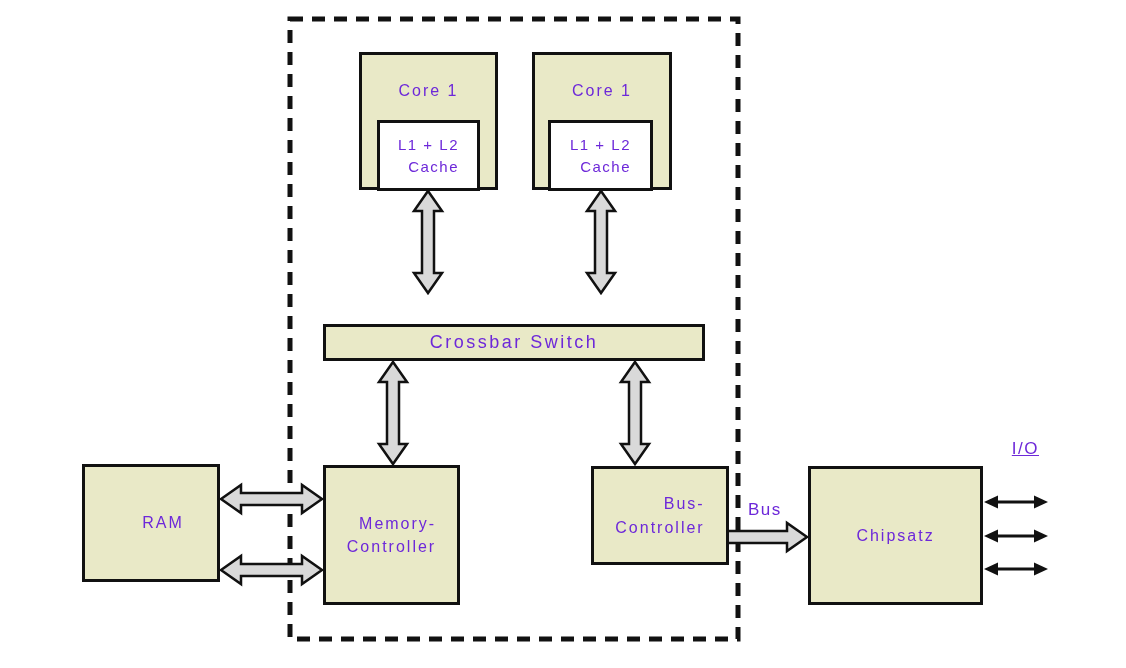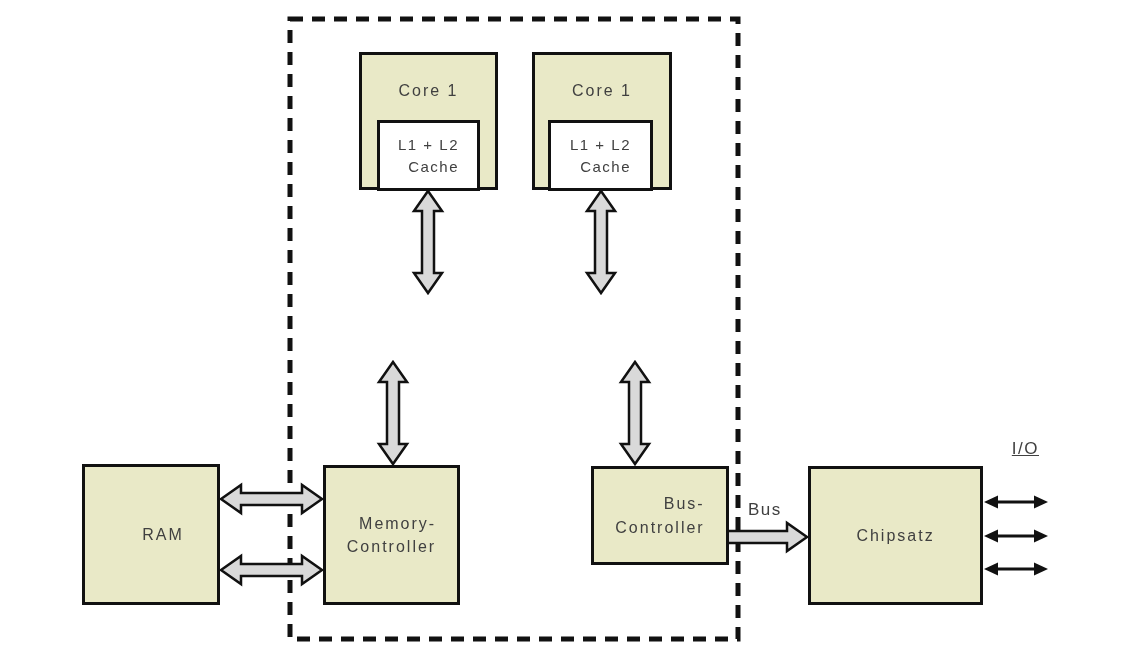--- a/index.html
+++ b/index.html
@@ -3,21 +3,21 @@
 <meta charset="utf-8">
 <style>
   html, body { margin: 0; padding: 0; background: #ffffff; }
   .canvas {
     position: relative;
     width: 1126px;
     height: 668px;
     background: #ffffff;
     overflow: hidden;
     font-family: "Liberation Sans", sans-serif;
-    color: #404040;
+    color: #6d28d9;
   }
   svg.layer { position: absolute; left: 0; top: 0; width: 1126px; height: 668px; }
   .box {
     position: absolute;
     box-sizing: border-box;
     background: #e9e9c7;
     border: 3px solid #111111;
     display: flex;
     align-items: center;
     justify-content: center;
@@ -87,22 +87,25 @@
       <span>Cache</span>
     </div>
   </div>
   <div class="box white two-line" style="left:548px; top:120px; width:105px; height:71px; font-size:15px; letter-spacing:1.5px;">
     <div>
       <span>L1 + L2</span>
       <span>Cache</span>
     </div>
   </div>
 
+  <div class="box bar" style="left:323px; top:324px; width:382px; height:37px;">
+    <span>Crossbar Switch</span>
+  </div>
 
-  <div class="box" style="left:82px; top:464px; width:138px; height:141px;padding-left:24px;">
+  <div class="box" style="left:82px; top:464px; width:138px; height:118px;padding-left:24px;">
     <span>RAM</span>
   </div>
 
   <div class="box two-line" style="left:323px; top:465px; width:137px; height:140px;">
     <div>
       <span>Memory-</span>
       <span>Controller</span>
     </div>
   </div>
 

